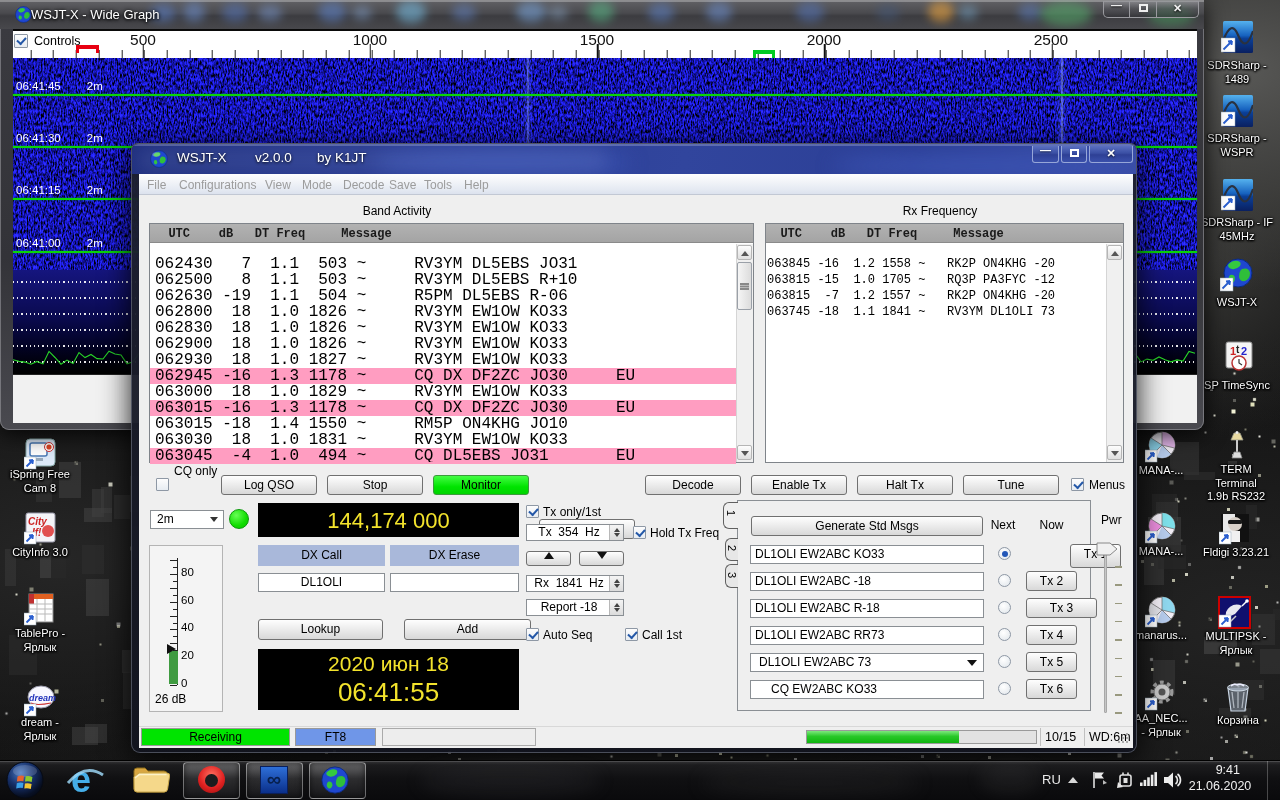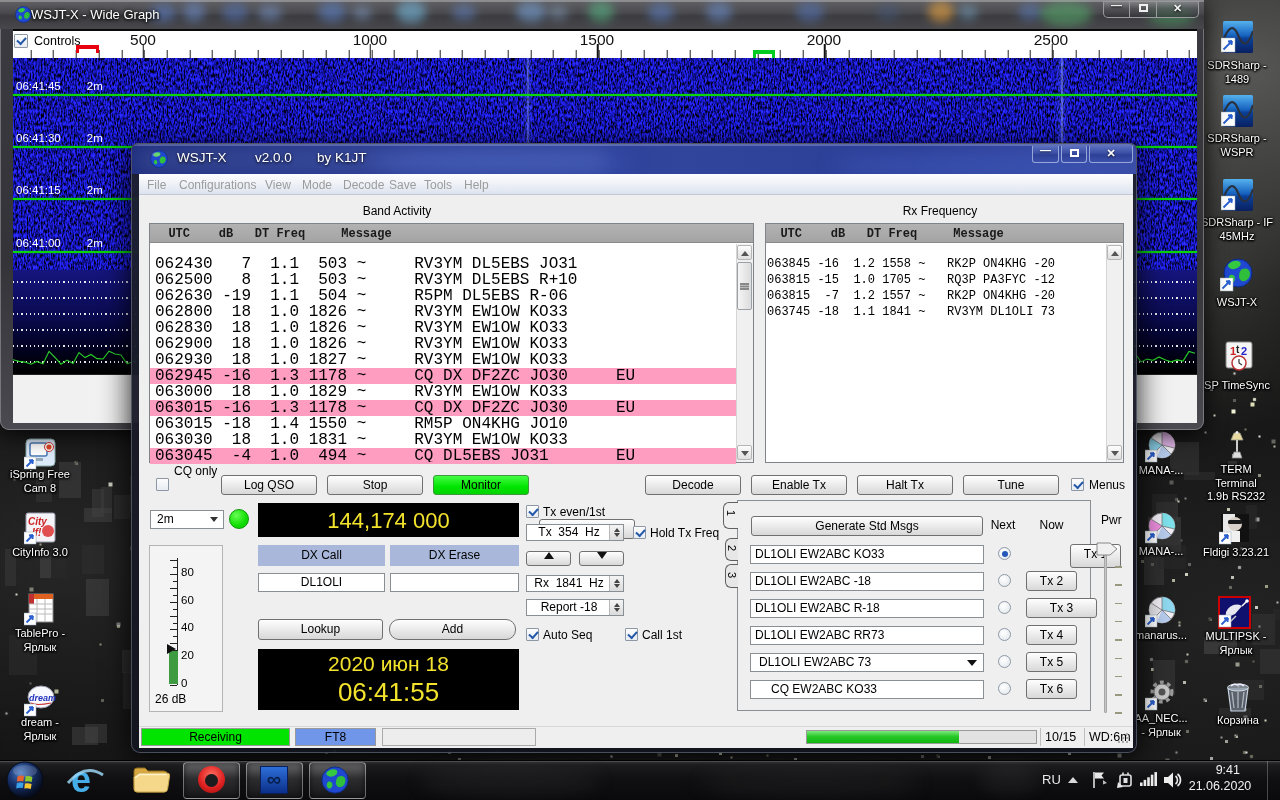--- a/index.html
+++ b/index.html
@@ -398,38 +398,38 @@
 <div class="inp" style="left:150px;top:510px;width:74px;height:19px;line-height:17px;padding-left:6px">2m</div>
 <div class="abs" style="left:210px;top:517px;width:0;height:0;border-left:4px solid transparent;border-right:4px solid transparent;border-top:5px solid #333"></div>
 <div class="abs" style="left:229px;top:509px;width:20px;height:20px;border-radius:50%;background:radial-gradient(circle at 35% 30%,#66ff55,#10dd00 60%,#0bc400);border:1px solid #0a9a0a"></div>
 <div class="abs" style="left:258px;top:503px;width:261px;height:34px;background:#000"></div>
 <div class="abs" style="left:258px;top:505px;width:261px;height:30px;text-align:center;font-size:22px;line-height:31px;color:#f3e32c">144,174 000</div>
 <div class="abs" style="left:258px;top:545px;width:127px;height:21px;background:#a9b8da;font-size:12px;text-align:center;line-height:21px;color:#000">DX Call</div>
 <div class="abs" style="left:390px;top:545px;width:129px;height:21px;background:#a9b8da;font-size:12px;text-align:center;line-height:21px;color:#000">DX Erase</div>
 <div class="inp" style="left:258px;top:573px;width:127px;height:19px;line-height:17px;text-align:center">DL1OLI</div>
 <div class="inp" style="left:390px;top:573px;width:129px;height:19px"></div>
 <div class="btn" style="left:258px;top:619px;width:125px;height:21px;line-height:19px;">Lookup</div>
-<div class="btn" style="left:389px;top:619px;width:127px;height:21px;line-height:19px;border-radius:10px;">Add</div>
+<div class="btn" style="left:404px;top:619px;width:127px;height:21px;line-height:19px;">Add</div>
 <div class="abs" style="left:258px;top:649px;width:261px;height:61px;background:#000"></div>
 <div class="abs" style="left:258px;top:652px;width:261px;text-align:center;font-size:21px;color:#f3e32c">2020 июн 18</div>
 <div class="abs" style="left:258px;top:677px;width:261px;text-align:center;font-size:26px;color:#f3e32c">06:41:55</div>
 <div class="abs" style="left:149px;top:545px;width:74px;height:167px;background:#f4f4f4;border:1px solid #b4b4b4"></div>
 <div class="abs" style="left:177px;top:558px;width:1px;height:127px;background:#222"></div>
 <div class="abs" style="left:173px;top:558px;width:4px;height:128px;background:repeating-linear-gradient(0deg,#222 0 1px,transparent 1px 6.94px)"></div>
 <div class="abs" style="left:170px;top:558px;width:3px;height:128px;background:repeating-linear-gradient(0deg,#222 0 1px,transparent 1px 13.875px)"></div>
 <div class="abs" style="left:181px;top:566px;font-size:11.5px;color:#000">80</div>
 <div class="abs" style="left:181px;top:594px;font-size:11.5px;color:#000">60</div>
 <div class="abs" style="left:181px;top:621px;font-size:11.5px;color:#000">40</div>
 <div class="abs" style="left:181px;top:649px;font-size:11.5px;color:#000">20</div>
 <div class="abs" style="left:181px;top:677px;font-size:11.5px;color:#000">0</div>
 <div class="abs" style="left:169px;top:651px;width:9px;height:33px;background:#3f9b41"></div>
 <div class="abs" style="left:167px;top:644px;width:0;height:0;border-top:5.5px solid transparent;border-bottom:5.5px solid transparent;border-left:9px solid #111"></div>
 <div class="abs" style="left:155px;top:692px;font-size:12px;color:#000">26 dB</div>
 <div class="cb chk" style="left:526px;top:505px"></div>
-<div class="lbl" style="left:543px;top:505px">Tx even/1st</div>
+<div class="lbl" style="left:543px;top:505px">Tx only/1st</div>
 <div class="spin" style="left:526px;top:524px;width:98px;height:17px;line-height:15px;padding-right:12px">Tx&nbsp; 354&nbsp; Hz<i class="u"></i><i class="d"></i></div>
 <div class="cb chk" style="left:633px;top:526px"></div>
 <div class="lbl" style="left:650px;top:526px">Hold Tx Freq</div>
 <div class="btn" style="left:526px;top:551px;width:45px;height:15px;line-height:13px;"><span style="display:inline-block;width:0;height:0;border-left:5px solid transparent;border-right:5px solid transparent;border-bottom:7px solid #111;position:relative;top:-3px"></span></div>
 <div class="btn" style="left:579px;top:551px;width:45px;height:15px;line-height:13px;"><span style="display:inline-block;width:0;height:0;border-left:5px solid transparent;border-right:5px solid transparent;border-top:7px solid #111;position:relative;top:-3px"></span></div>
 <div class="spin" style="left:526px;top:575px;width:98px;height:17px;line-height:15px;padding-right:12px">Rx&nbsp; 1841&nbsp; Hz<i class="u"></i><i class="d"></i></div>
 <div class="spin" style="left:526px;top:599px;width:98px;height:17px;line-height:15px;padding-right:12px">Report -18<i class="u"></i><i class="d"></i></div>
 <div class="cb chk" style="left:526px;top:628px"></div>
 <div class="lbl" style="left:543px;top:628px">Auto Seq</div>
 <div class="cb chk" style="left:625px;top:628px"></div>

